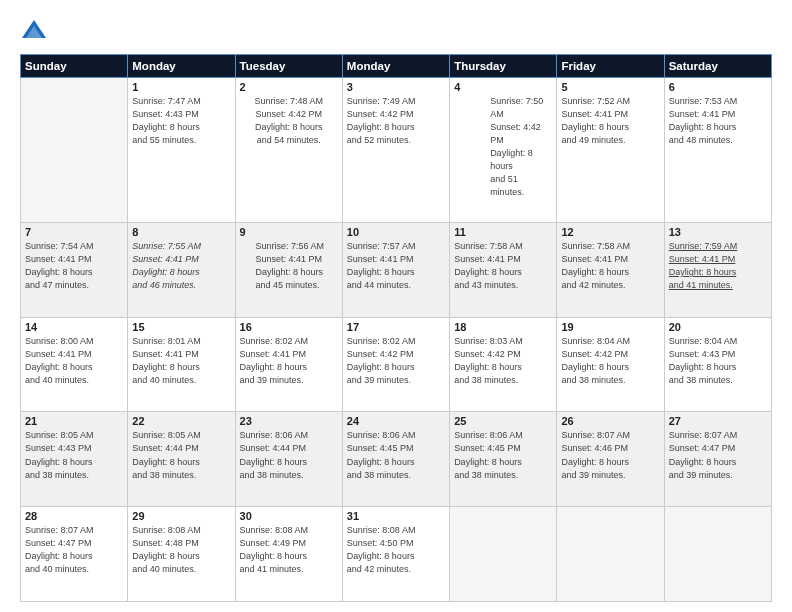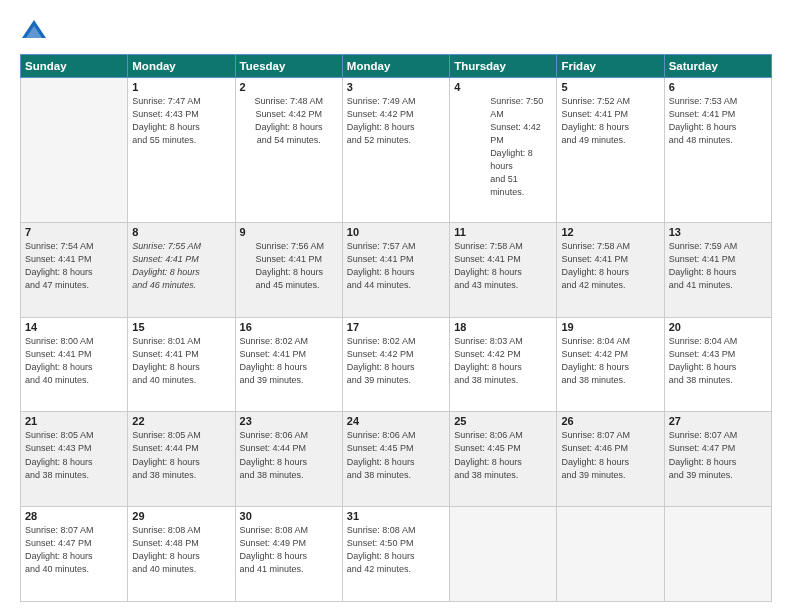--- a/index.html
+++ b/index.html
@@ -52,21 +52,21 @@
       color: #444;
     }
     .calendar {
       flex: 1;
       border: 1px solid #ccc;
       border-collapse: collapse;
       width: 100%;
       table-layout: fixed;
     }
     .calendar th {
-      background: #0f766e;
+      background: #0f172a;
       color: #fff;
       font-size: 11.5px;
       font-weight: bold;
       padding: 5px 4px;
       text-align: left;
       border: 1px solid #5a8ec8;
     }
     .calendar td {
       border: 1px solid #ccc;
       vertical-align: top;
@@ -211,21 +211,21 @@
           </td>
           <td>
             <span class="day-number">12</span>
             <div class="day-info" style="white-space: pre-line;">Sunrise: 7:58 AM
 Sunset: 4:41 PM
 Daylight: 8 hours
 and 42 minutes.</div>
           </td>
           <td>
             <span class="day-number">13</span>
-            <div class="day-info" style="white-space: pre-line;">Sunrise: 7:59 AM
+            <div class="day-info" style="white-space: pre-line; text-decoration: underline;">Sunrise: 7:59 AM
 Sunset: 4:41 PM
 Daylight: 8 hours
 and 41 minutes.</div>
           </td>
         </tr>
         <tr>
           <td>
             <span class="day-number">14</span>
             <div class="day-info" style="white-space: pre-line;">Sunrise: 8:00 AM
 Sunset: 4:41 PM

